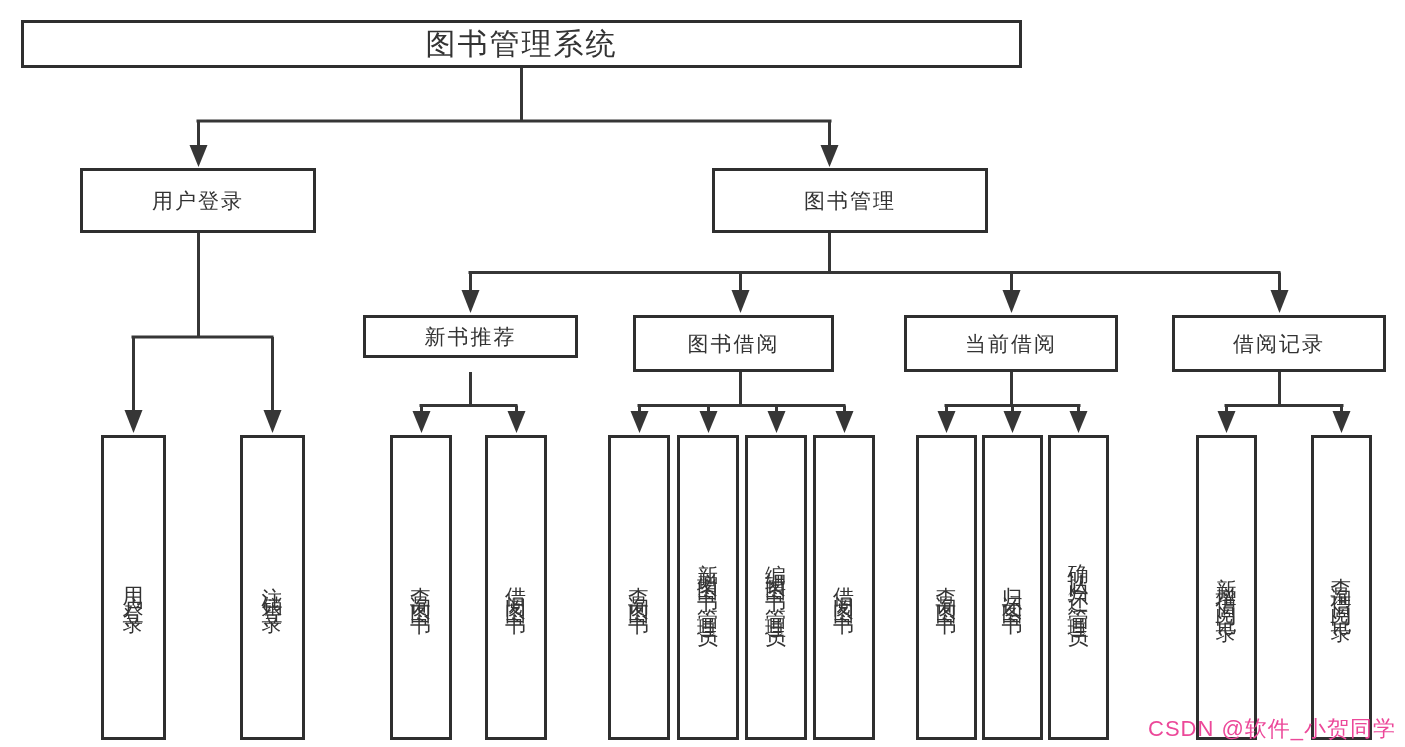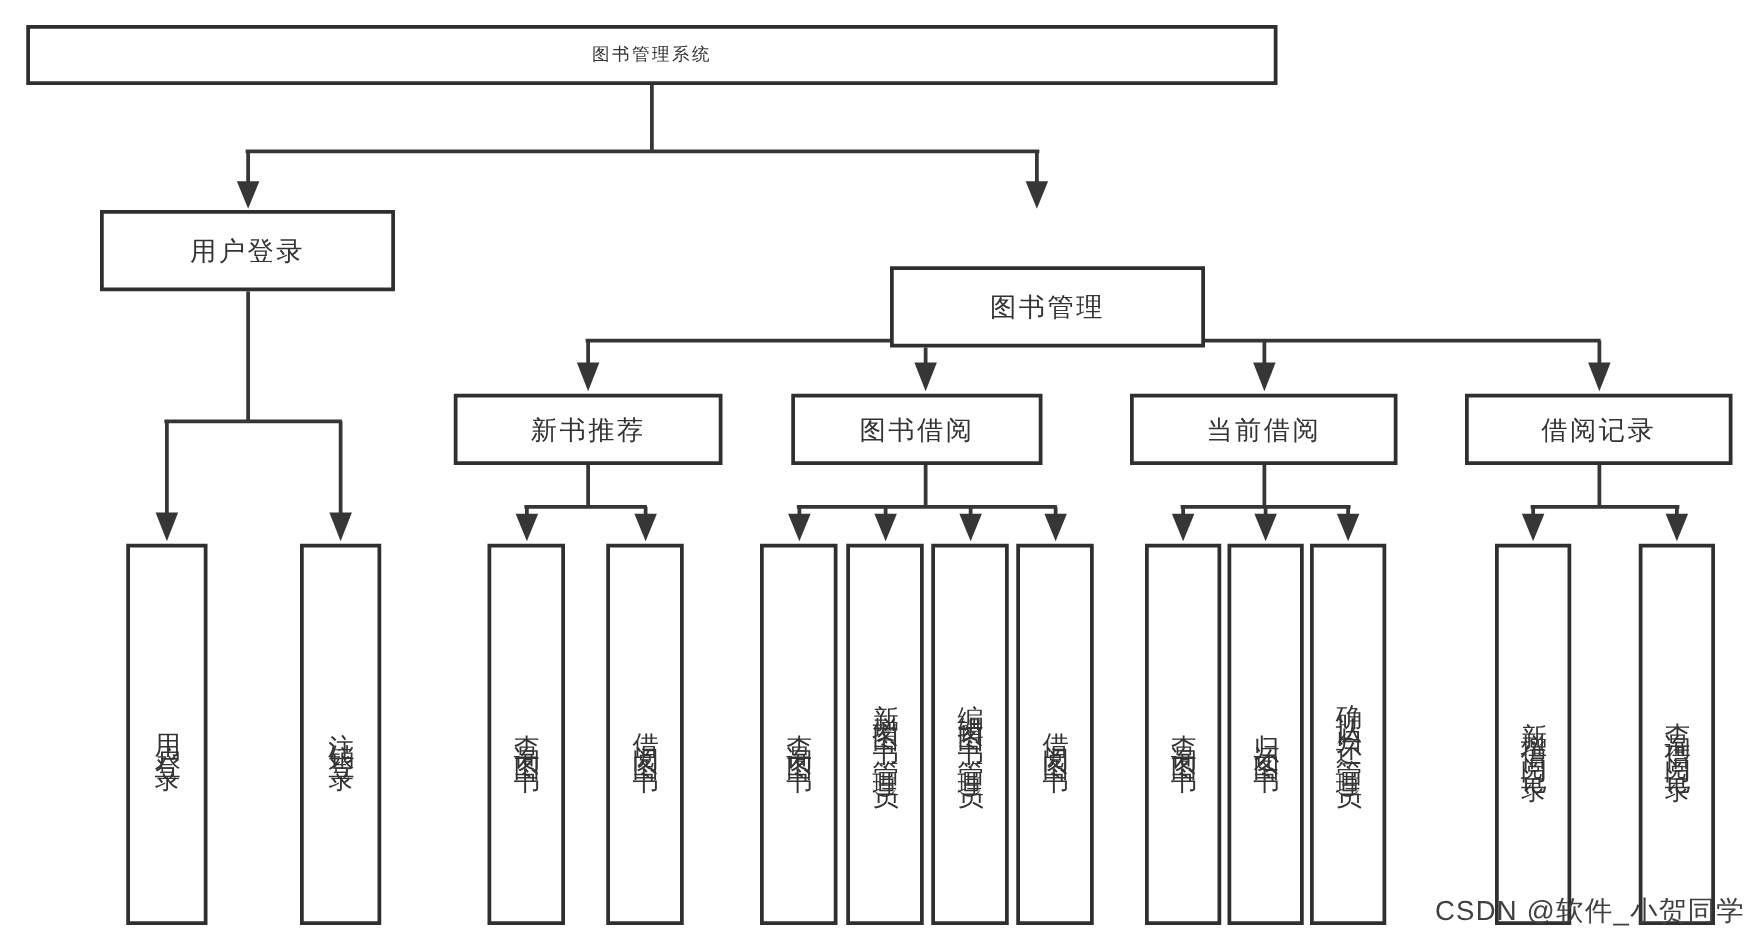--- a/index.html
+++ b/index.html
@@ -31,36 +31,36 @@
     align-items: center;
     justify-content: center;
     z-index: 2;
   }
   .node.h {
     font-size: 21px;
     letter-spacing: 2px;
     white-space: nowrap;
   }
   .node.root {
-    font-size: 14px;
+    font-size: 30px;
   }
   .node.v {
     writing-mode: vertical-rl;
     text-orientation: mixed;
     font-size: 21px;
     letter-spacing: 9px;
     line-height: 1;
   }
   .watermark {
     position: absolute;
     left: 1148px;
     top: 714px;
     width: 252px;
     font-size: 22px;
-    color: #404040;
+    color: #ec4899;
     letter-spacing: 1px;
     white-space: nowrap;
     z-index: 3;
   }
 </style>
 </head>
 <body>
 
 <div class="stage">
 
@@ -110,23 +110,23 @@
     <g stroke="#363636" stroke-width="3" fill="#363636">
       <path fill="none" d="M1279.5,372 V407 M1224.5,405.5 H1343.5 M1226.5,405.5 V413 M1341.5,405.5 V413"></path>
       <polygon stroke="none" points="1217.5,411 1235.5,411 1226.5,433"></polygon>
       <polygon stroke="none" points="1332.5,411 1350.5,411 1341.5,433"></polygon>
     </g>
   </svg>
 
   <div class="node h root" style="left:21px; top:20px; width:1001px; height:48px;">图书管理系统</div>
 
   <div class="node h" style="left:80px; top:168px; width:236px; height:65px;">用户登录</div>
-  <div class="node h" style="left:712px; top:168px; width:252px; height:65px;margin-top:45px;">图书管理</div>
+  <div class="node h" style="left:712px; top:168px; width:276px; height:65px;">图书管理</div>
 
-  <div class="node h" style="left:363px; top:315px; width:215px; height:57px;">新书推荐</div>
+  <div class="node h" style="left:363px; top:315px; width:215px; height:43px;">新书推荐</div>
   <div class="node h" style="left:633px; top:315px; width:201px; height:57px;">图书借阅</div>
   <div class="node h" style="left:904px; top:315px; width:214px; height:57px;text-align:right;">当前借阅</div>
   <div class="node h" style="left:1172px; top:315px; width:214px; height:57px;">借阅记录</div>
 
   <div class="node v" style="left:101px; top:435px; width:65px; height:305px;">用户登录</div>
   <div class="node v" style="left:240px; top:435px; width:65px; height:305px;">注销登录</div>
 
   <div class="node v" style="left:390px; top:435px; width:62px; height:305px;">查询图书</div>
   <div class="node v" style="left:485px; top:435px; width:62px; height:305px;">借阅图书</div>
 

